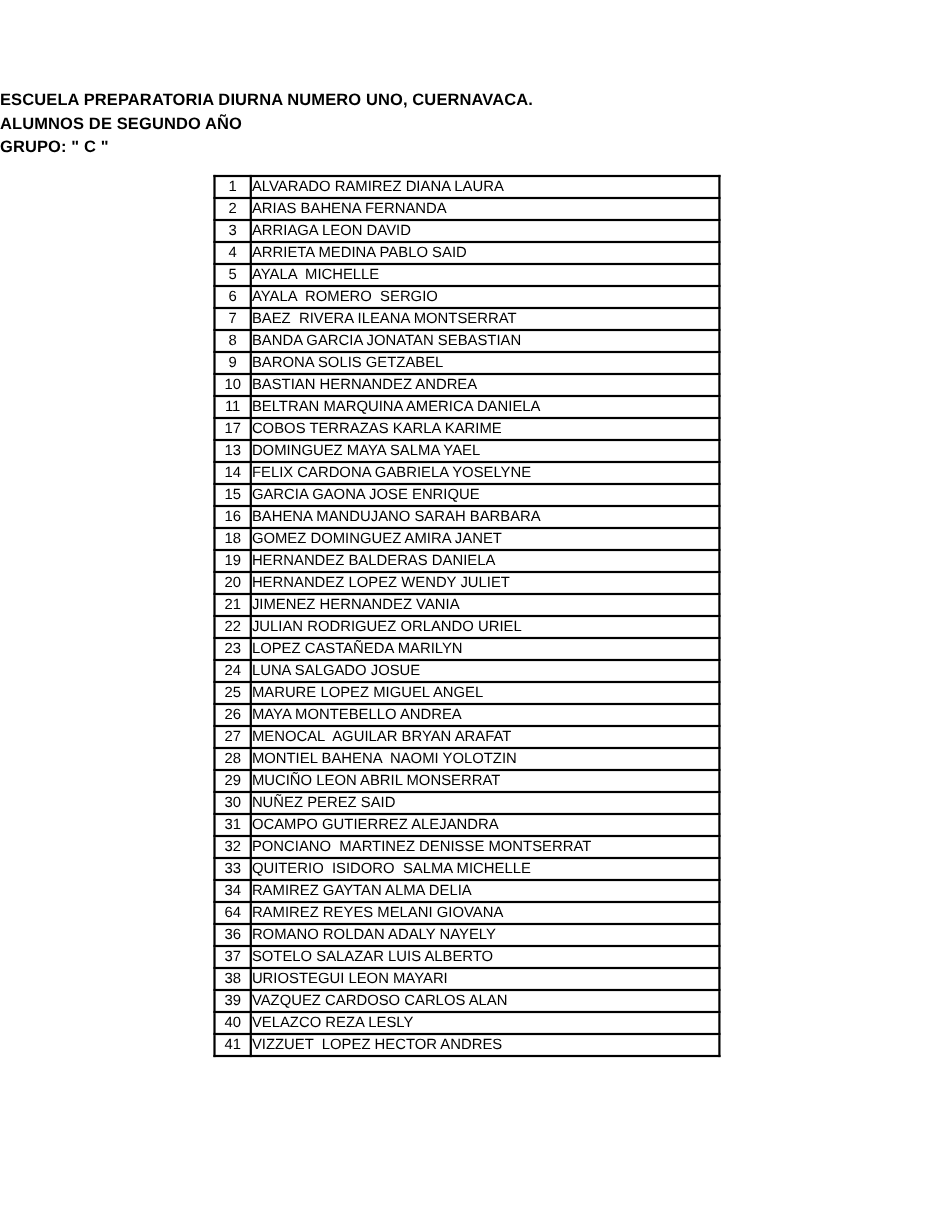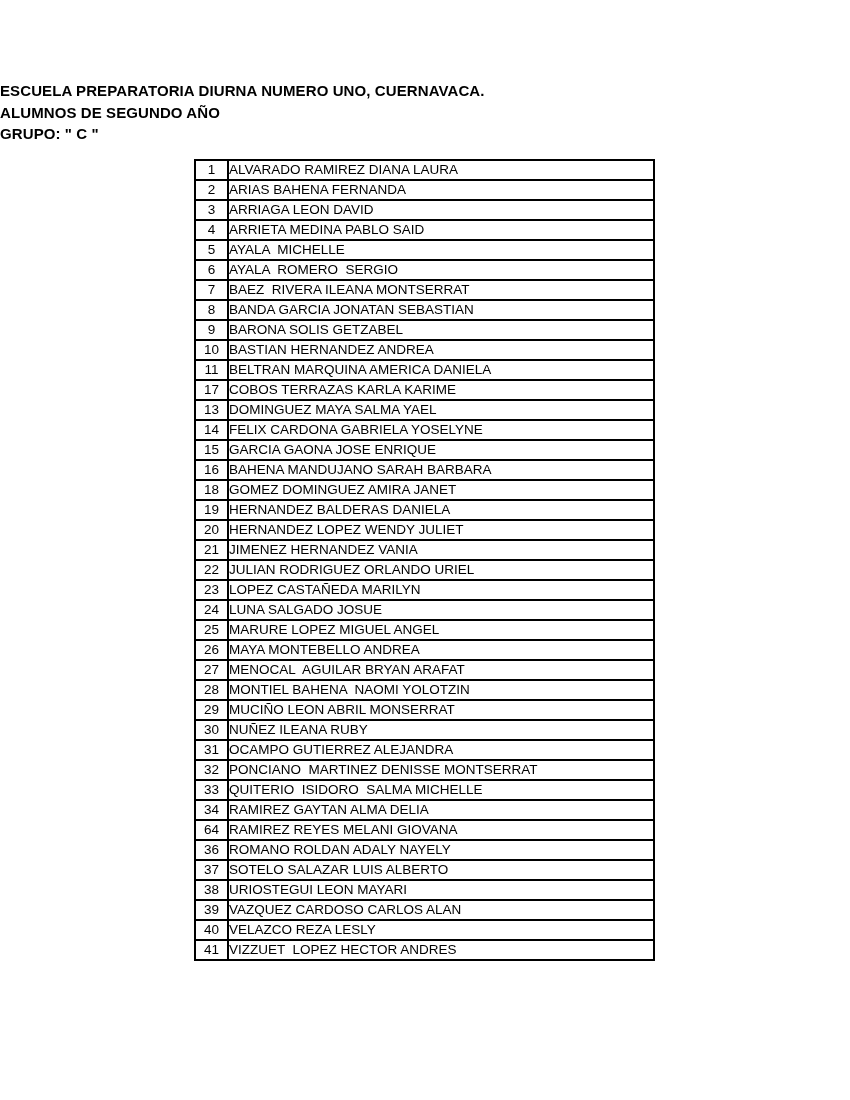--- a/index.html
+++ b/index.html
@@ -171,21 +171,21 @@
       <tr class="">
       <td class="cell-num">28</td>
       <td class="cell-name">MONTIEL BAHENA  NAOMI YOLOTZIN</td>
     </tr>
       <tr class="">
       <td class="cell-num">29</td>
       <td class="cell-name">MUCIÑO LEON ABRIL MONSERRAT</td>
     </tr>
       <tr class="">
       <td class="cell-num">30</td>
-      <td class="cell-name">NUÑEZ ILEANA RUBY</td>
+      <td class="cell-name">NUÑEZ PEREZ SAID</td>
     </tr>
       <tr class="">
       <td class="cell-num">31</td>
       <td class="cell-name">OCAMPO GUTIERREZ ALEJANDRA</td>
     </tr>
       <tr class="">
       <td class="cell-num">32</td>
       <td class="cell-name">PONCIANO  MARTINEZ DENISSE MONTSERRAT</td>
     </tr>
       <tr class="">

